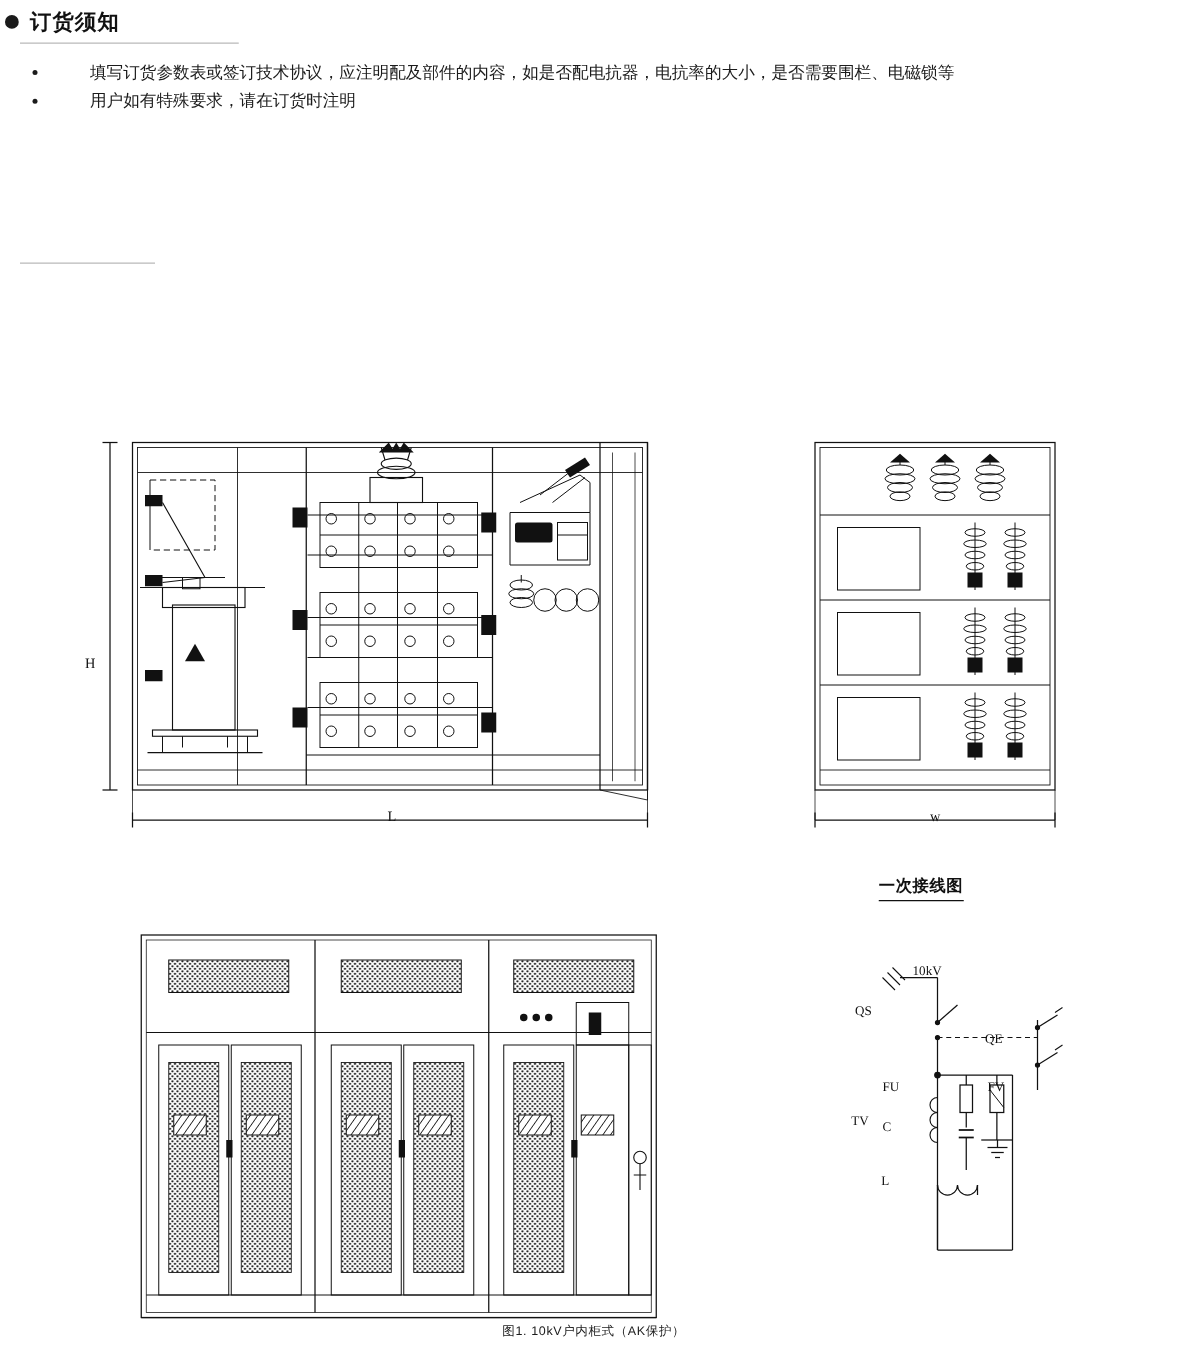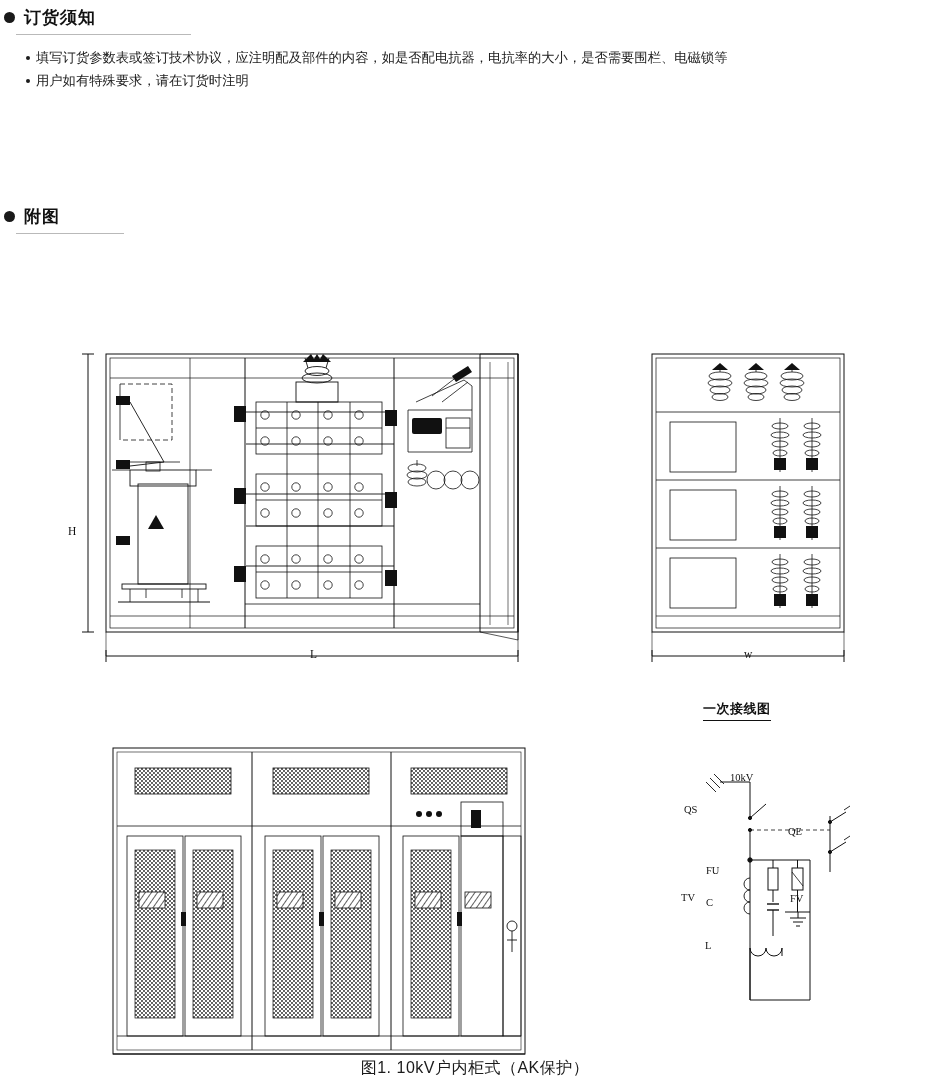--- a/index.html
+++ b/index.html
@@ -52,20 +52,21 @@
     top: 47px;
     width: 900px;
   }
   .notice-item {
     display: flex;
     align-items: flex-start;
     font-size: 13.3px;
     line-height: 22px;
     color: #1b1b1b;
     margin-bottom: 1px;
+    gap: 36px;
   }
   .notice-item .dot {
     flex: 0 0 auto;
     width: 4px;
     height: 4px;
     border-radius: 50%;
     background: #1b1b1b;
     margin: 9px 6px 0 0;
   }
   .notice-text { flex: 1 1 auto; }
@@ -77,21 +78,21 @@
     top: 300px;
     width: 950px;
     height: 790px;
   }
   .figure-caption {
     position: absolute;
     left: 0;
     top: 1058px;
     width: 950px;
     text-align: center;
-    font-size: 16px;
+    font-size: 10px;
     color: #1b1b1b;
     letter-spacing: 0.5px;
   }
   .dim-label {
     position: absolute;
     font-size: 11.5px;
     font-family: "Liberation Serif", serif;
     color: #111;
   }
   .diagram-title {
@@ -130,24 +131,20 @@
     <span class="dot"></span>
     <span class="notice-text">填写订货参数表或签订技术协议，应注明配及部件的内容，如是否配电抗器，电抗率的大小，是否需要围栏、电磁锁等</span>
   </div>
   <div class="notice-item">
     <span class="dot"></span>
     <span class="notice-text">用户如有特殊要求，请在订货时注明</span>
   </div>
 </div>
 
 <div id="sec2">
-  <div class="section-head">
-    <span class="bullet-dot"></span>
-    <span class="section-title">附图</span>
-  </div>
   <div class="head-rule"></div>
 </div>
 
 <div class="figure-wrap">
 
   <svg width="560" height="380" viewBox="0 0 560 380" style="position:absolute; left:60px; top:40px;">
     <g fill="none" stroke="#111" stroke-width="1">
 
       <line x1="28" y1="14" x2="28" y2="292"></line>
       <line x1="22" y1="14" x2="34" y2="14"></line>
@@ -521,18 +518,18 @@
         <line x1="102" y1="188" x2="102" y2="196"></line>
       </g>
       <line x1="70" y1="196" x2="70" y2="240"></line>
     </g>
   </svg>
   <span class="schem-label" style="left:730px; top:472px;">10kV</span>
   <span class="schem-label" style="left:684px; top:504px;">QS</span>
   <span class="schem-label" style="left:788px; top:526px;">QE</span>
   <span class="schem-label" style="left:681px; top:592px;">TV</span>
   <span class="schem-label" style="left:706px; top:565px;text-align:center;">FU</span>
-  <span class="schem-label" style="left:790px; top:565px;margin-top:28px;">FV</span>
+  <span class="schem-label" style="left:790px; top:565px;">FV</span>
   <span class="schem-label" style="left:706px; top:597px;">C</span>
   <span class="schem-label" style="left:705px; top:640px;">L</span>
 </div>
 
 <div class="figure-caption">图1. 10kV户内柜式（AK保护）</div>
 
 </body></html>

